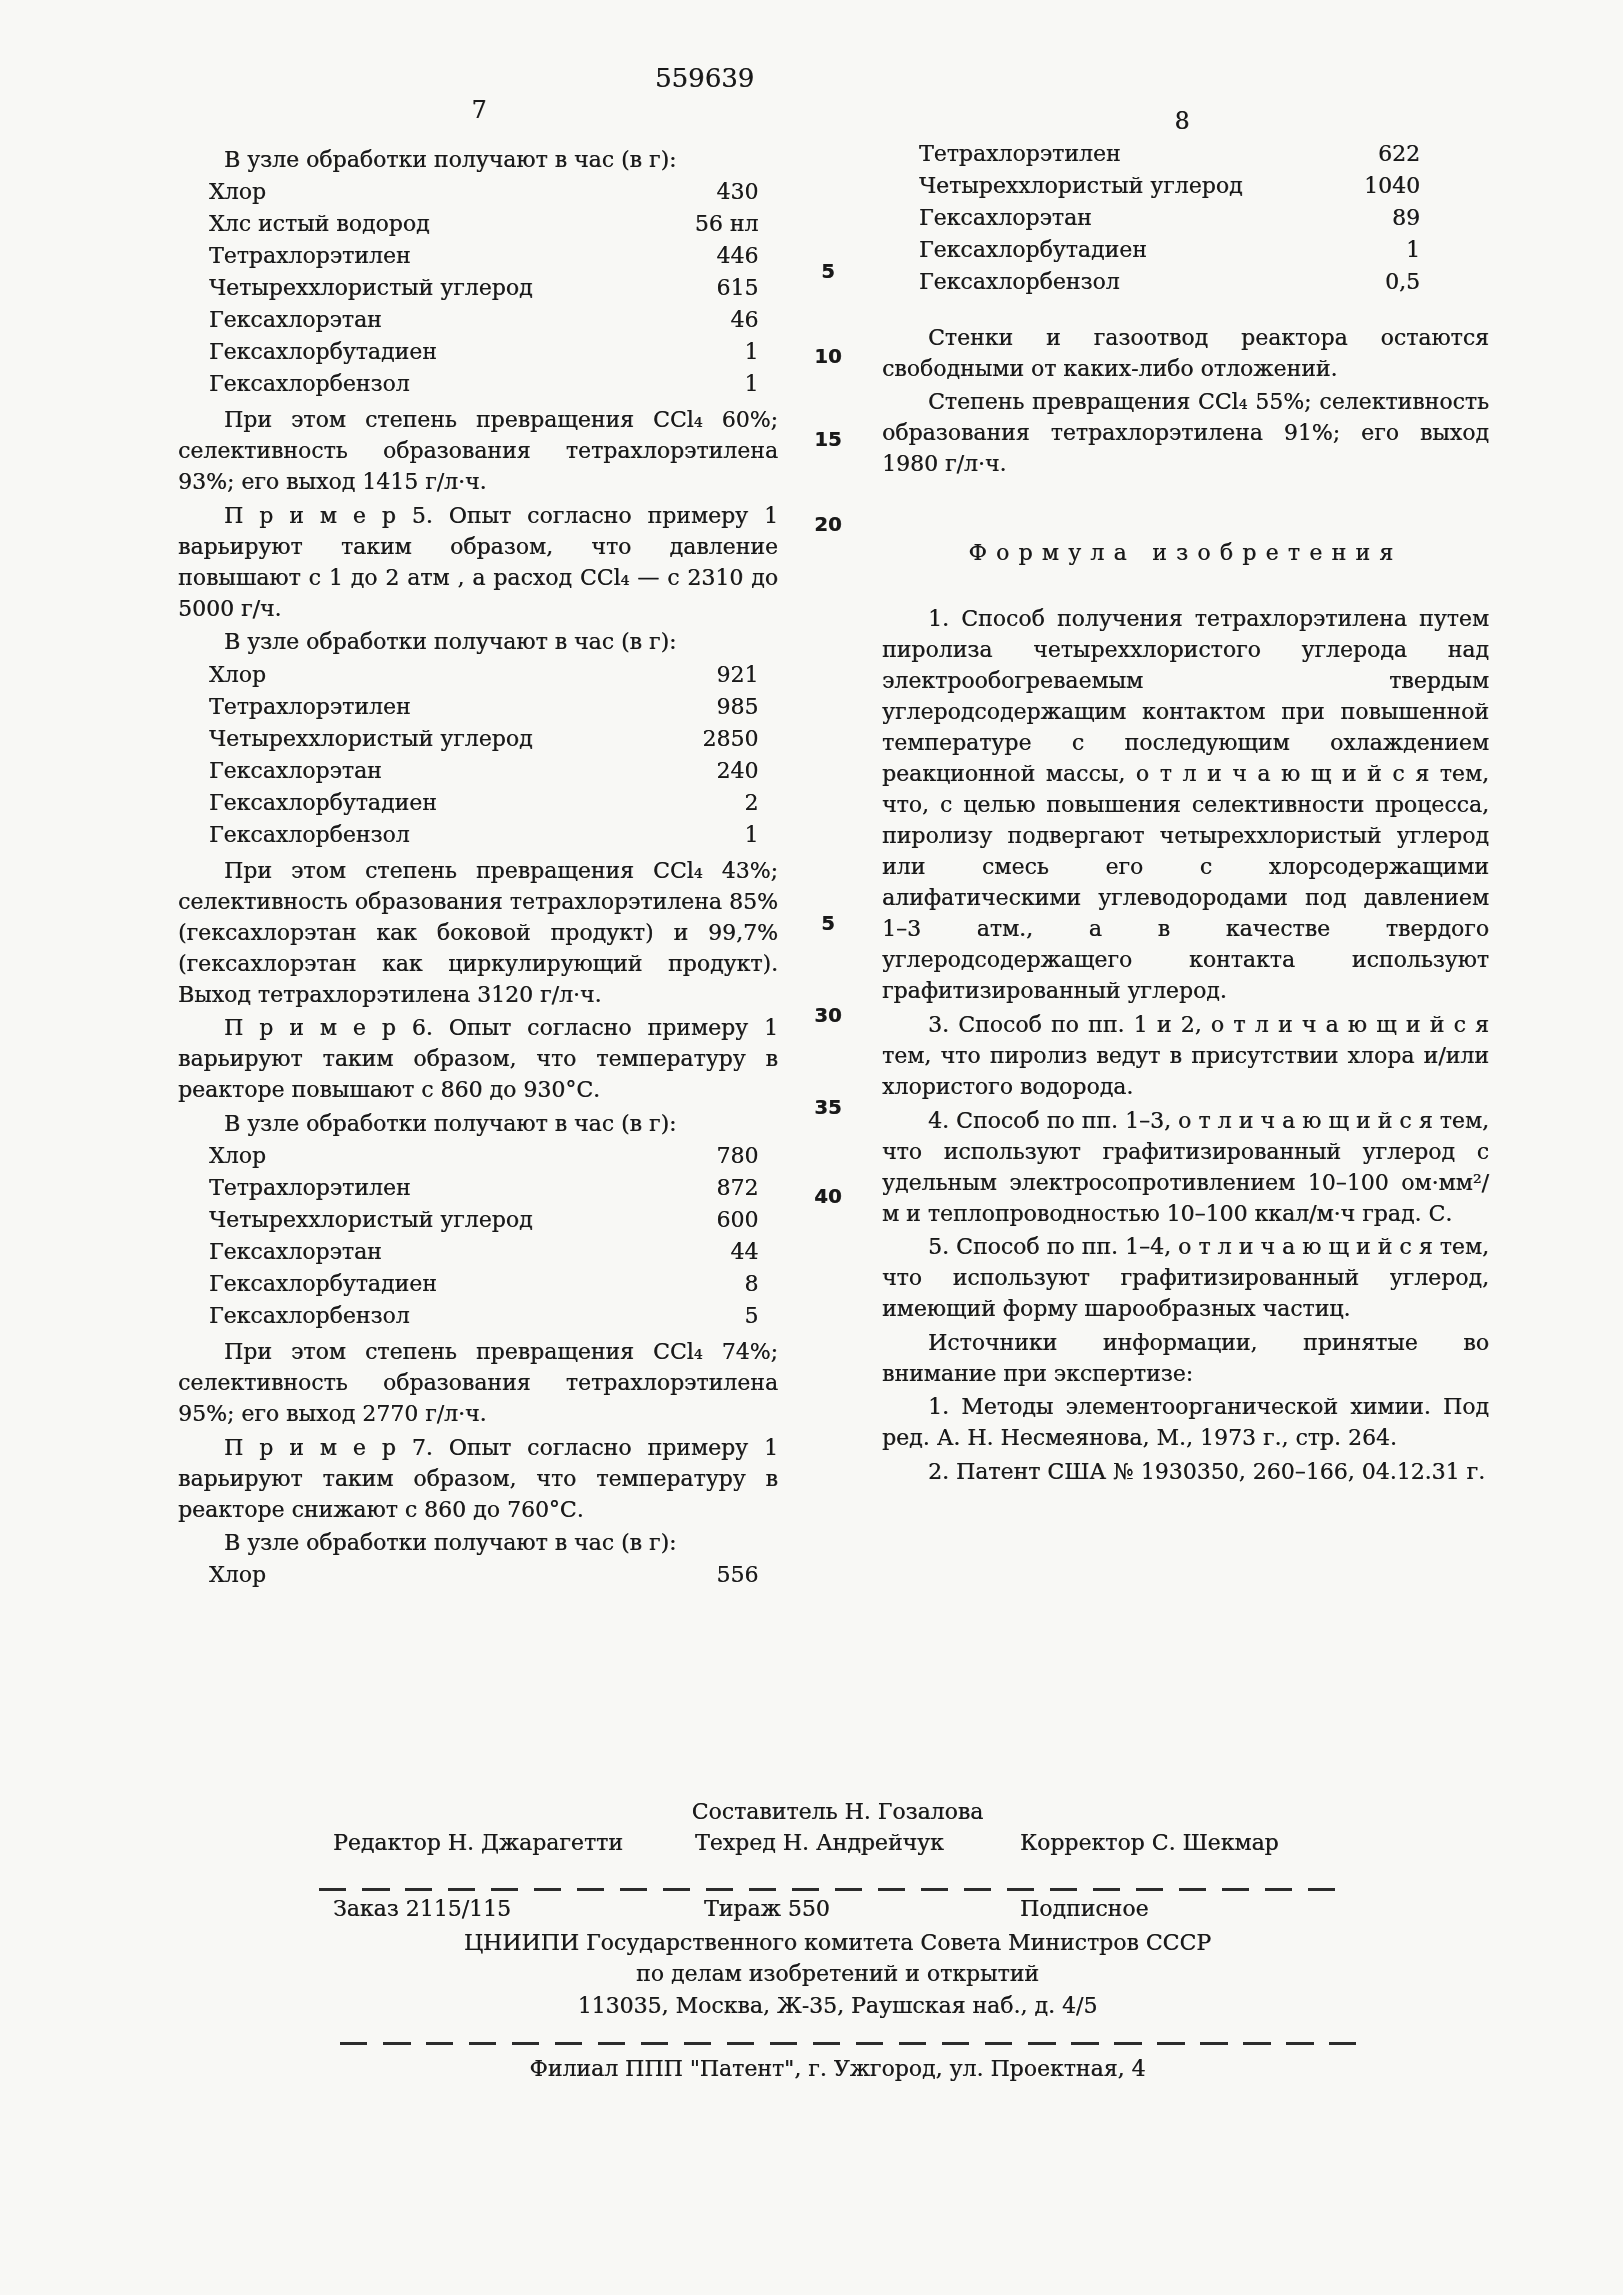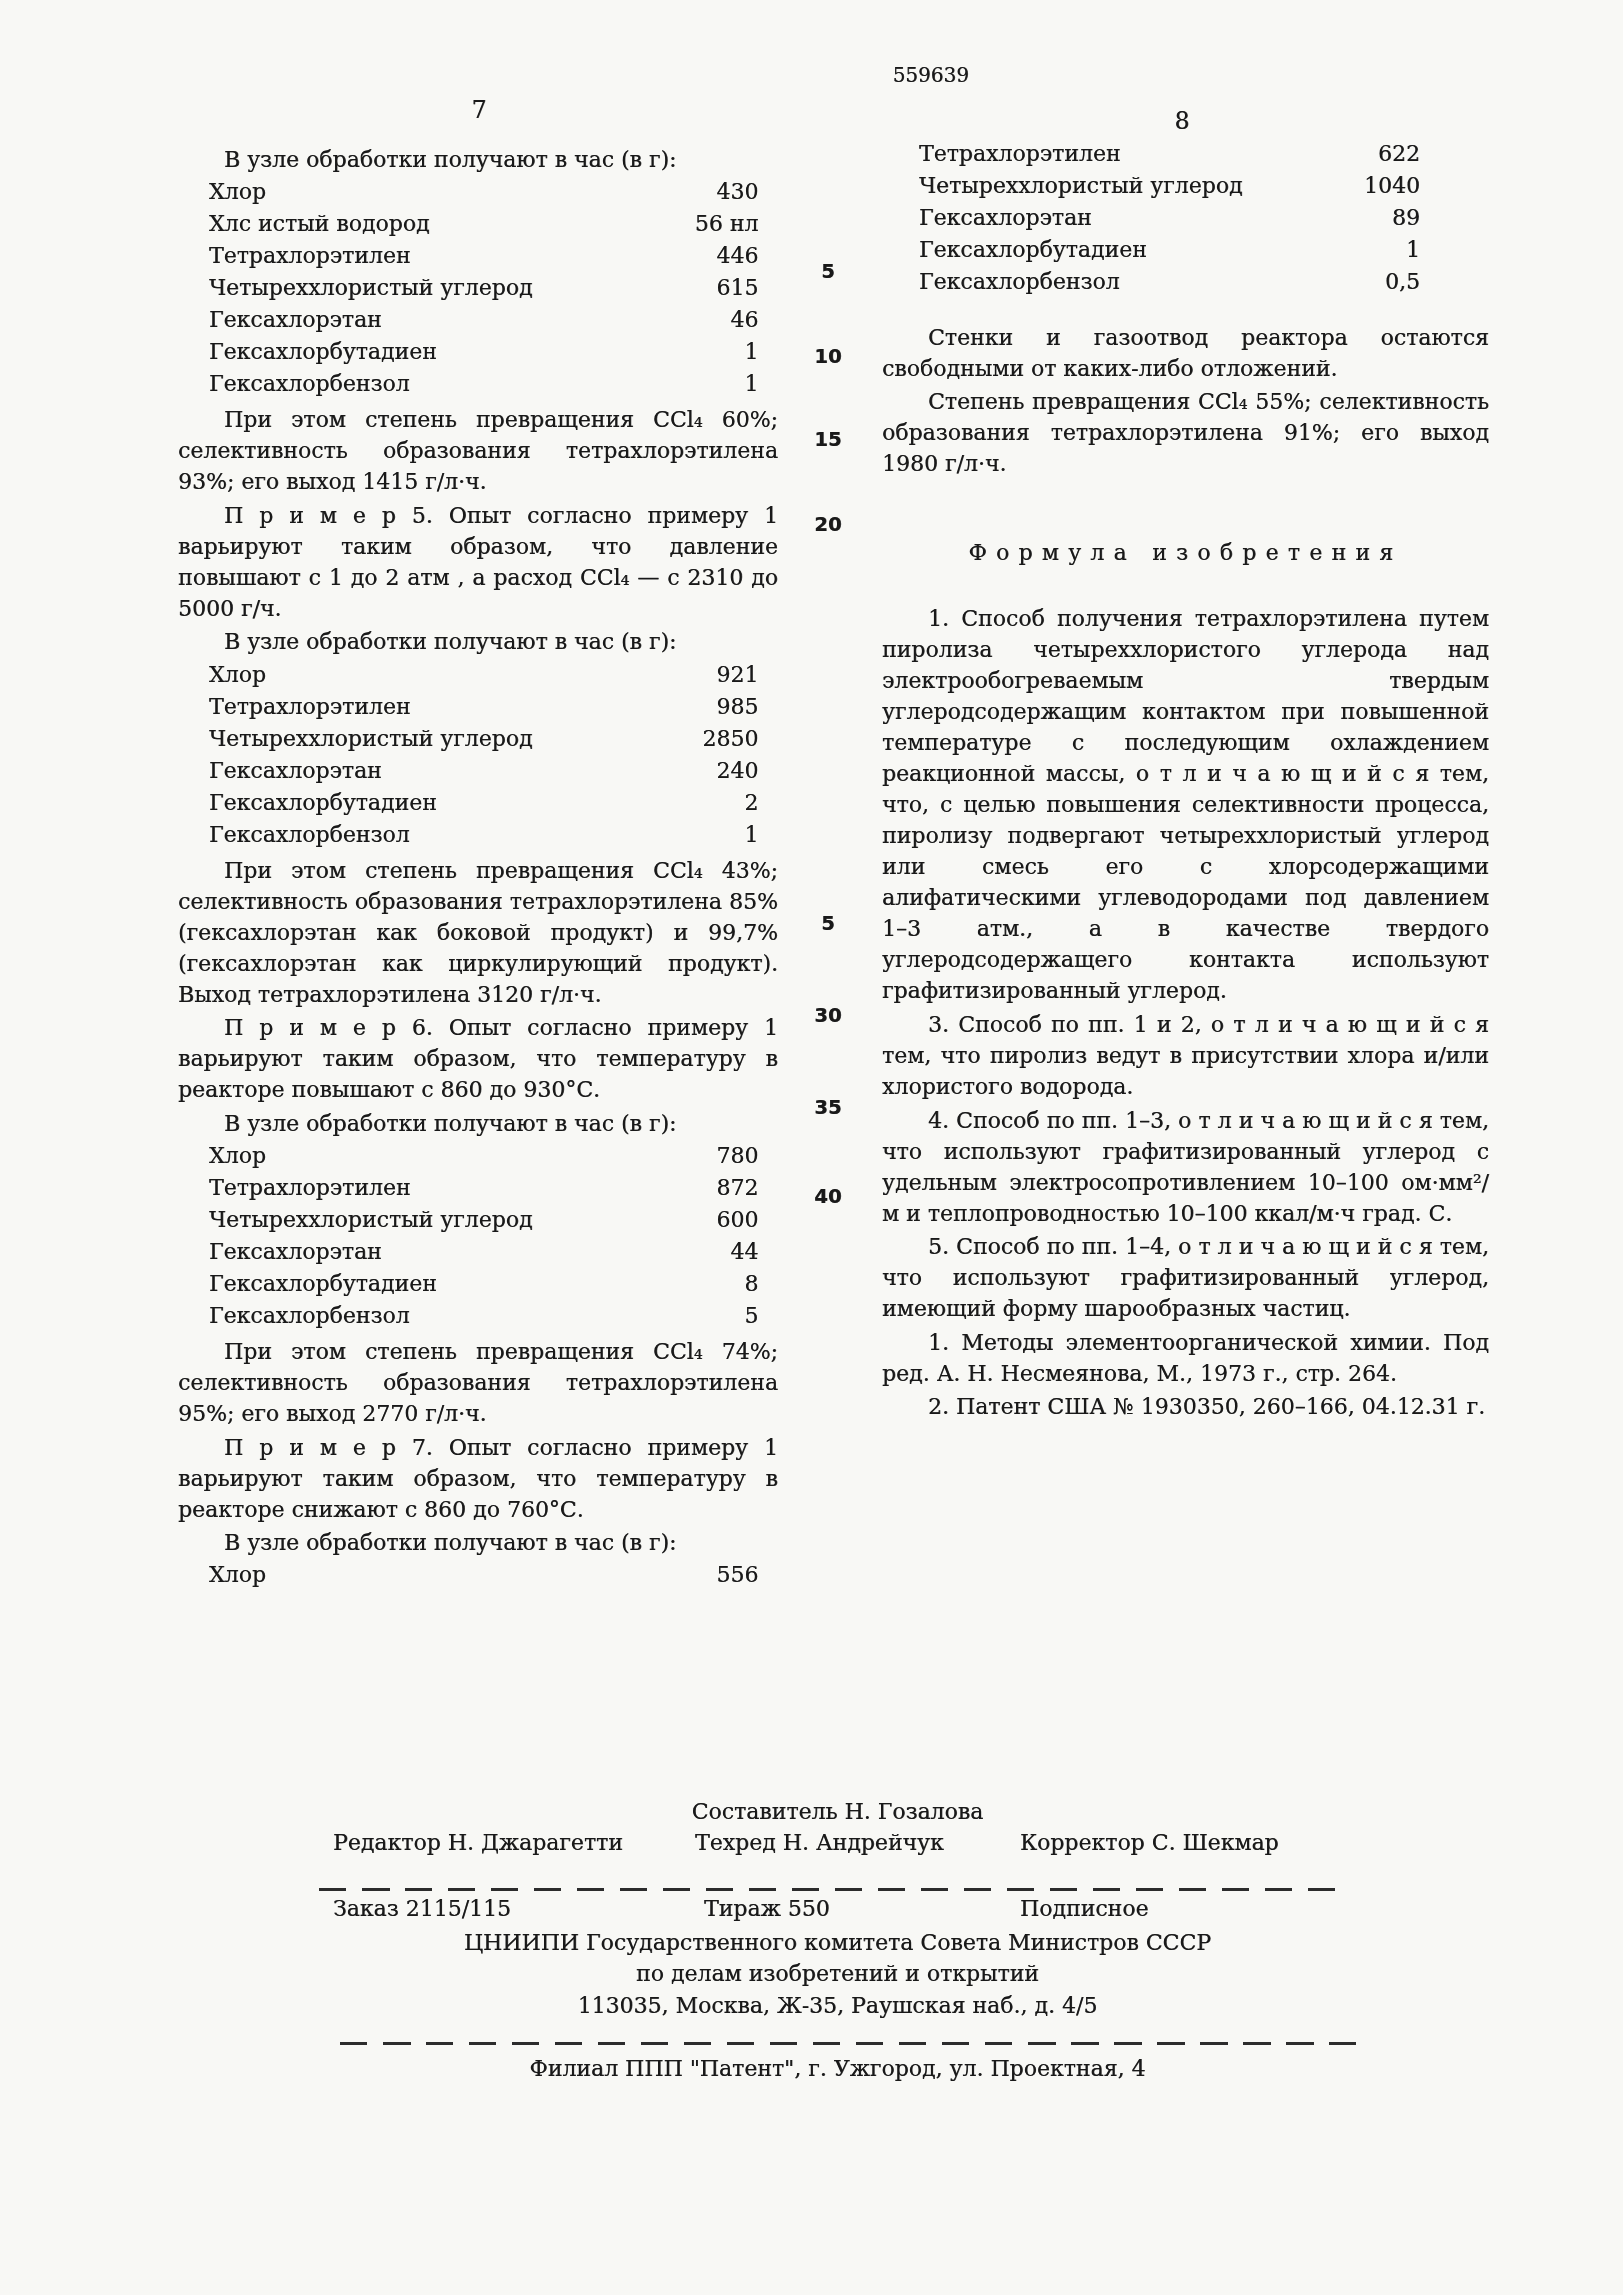--- a/index.html
+++ b/index.html
@@ -19,21 +19,21 @@
   .rows{margin:1.3px 0 3.9px 0;}
   .row{display:flex;padding-left:31px;line-height:32px;}
   .row .lbl{flex:1;}
   .row .val{text-align:right;min-width:98px;padding-right:19.6px;white-space:nowrap;}
   .col-right .row{padding-left:37px;}
   .col-right .row .val{padding-right:69px;}
   .formula-heading{
     font-size:22px;font-weight:normal;text-align:center;
     letter-spacing:0.42em;margin:58px 0 35px 0;line-height:31px;
   }
-  .patent-number{left:655px;top:63px;width:314px;text-align:right;font-size:20px;}
+  .patent-number{left:655px;top:63px;width:314px;text-align:left;font-size:26px;}
   .pageno{width:52px;text-align:center;font-size:23.6px;}
   .pageno-left{left:453px;top:96px;}
   .pageno-right{left:1156px;top:107px;}
   .margin-num{
     position:absolute;left:800px;width:56px;text-align:center;
     font-family:"DejaVu Sans","Liberation Sans",sans-serif;
     font-weight:bold;font-size:19.6px;line-height:22px;
   }
   .footer-line{font-size:22px;line-height:23.6px;white-space:nowrap;}
   .footer-center{left:314px;width:1047px;text-align:center;}
@@ -193,20 +193,21 @@
   <p class="para" style="margin-top:23.6px;">Стенки и газоотвод реактора остаются свободными от каких-либо отложений.</p>
   <p class="para">Степень превращения CCl₄ 55%; селективность образования тетрахлорэтилена 91%; его выход 1980 г/л·ч.</p>
 
   <h2 class="formula-heading">Формула изобретения</h2>
 
   <p class="para">1. Способ получения тетрахлорэтилена путем пиролиза четыреххлористого углерода над электрообогреваемым твердым углеродсодержащим контактом при повышенной температуре с последующим охлаждением реакционной массы, о т л и ч а ю щ и й с я  тем, что, с целью повышения селективности процесса, пиролизу подвергают четыреххлористый углерод или смесь его с хлорсодержащими алифатическими углеводородами под давлением 1–3 атм., а в качестве твердого углеродсодержащего контакта используют графитизированный углерод.</p>
   <p class="para">3. Способ по пп. 1 и 2, о т л и ч а ю щ и й с я  тем, что пиролиз ведут в присутствии хлора и/или хлористого водорода.</p>
   <p class="para">4. Способ по пп. 1–3, о т л и ч а ю щ и й с я  тем, что используют графитизированный углерод с удельным электросопротивлением 10–100 ом·мм²/м и теплопроводностью 10–100 ккал/м·ч град. С.</p>
   <p class="para">5. Способ по пп. 1–4, о т л и ч а ю щ и й с я  тем, что используют графитизированный углерод, имеющий форму шарообразных частиц.</p>
 
+  <p class="para">Источники информации, принятые во внимание при экспертизе:</p>
   <p class="para">1. Методы элементоорганической химии. Под ред. А. Н. Несмеянова, М., 1973 г., стр. 264.</p>
   <p class="para">2. Патент США № 1930350, 260–166, 04.12.31 г.</p>
 </div>
 
 <div class="abs footer-line footer-center" style="top:1800px;">Составитель Н. Гозалова</div>
 
 <div class="abs footer-line" style="left:333px;top:1831px;">Редактор Н. Джарагетти</div>
 <div class="abs footer-line" style="left:695px;top:1831px;">Техред Н. Андрейчук</div>
 <div class="abs footer-line" style="left:1020px;top:1831px;">Корректор С. Шекмар</div>
 

